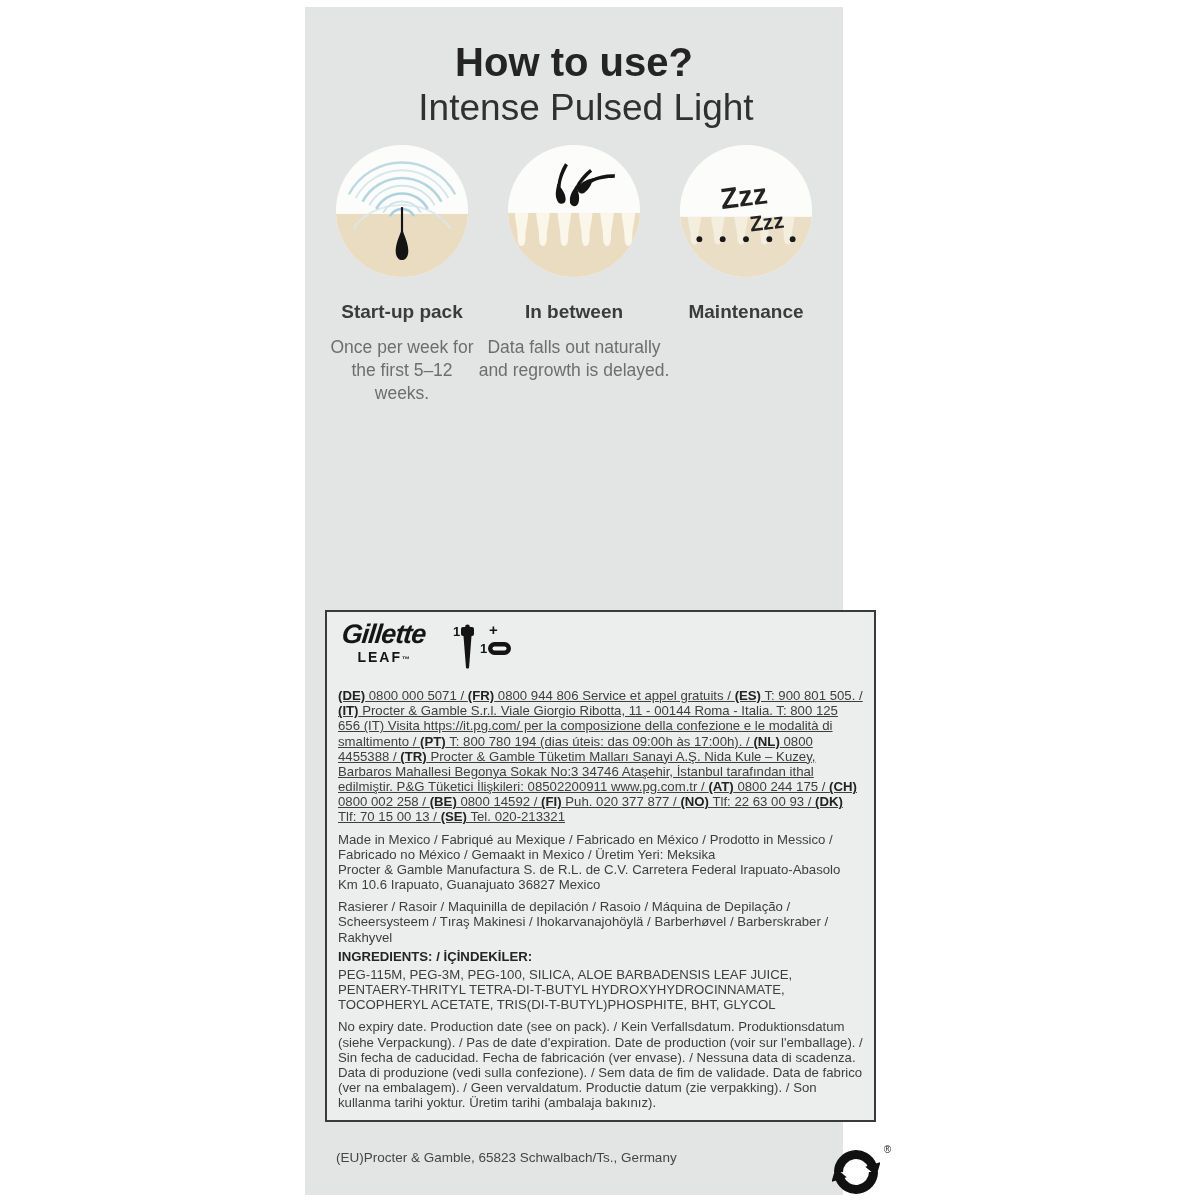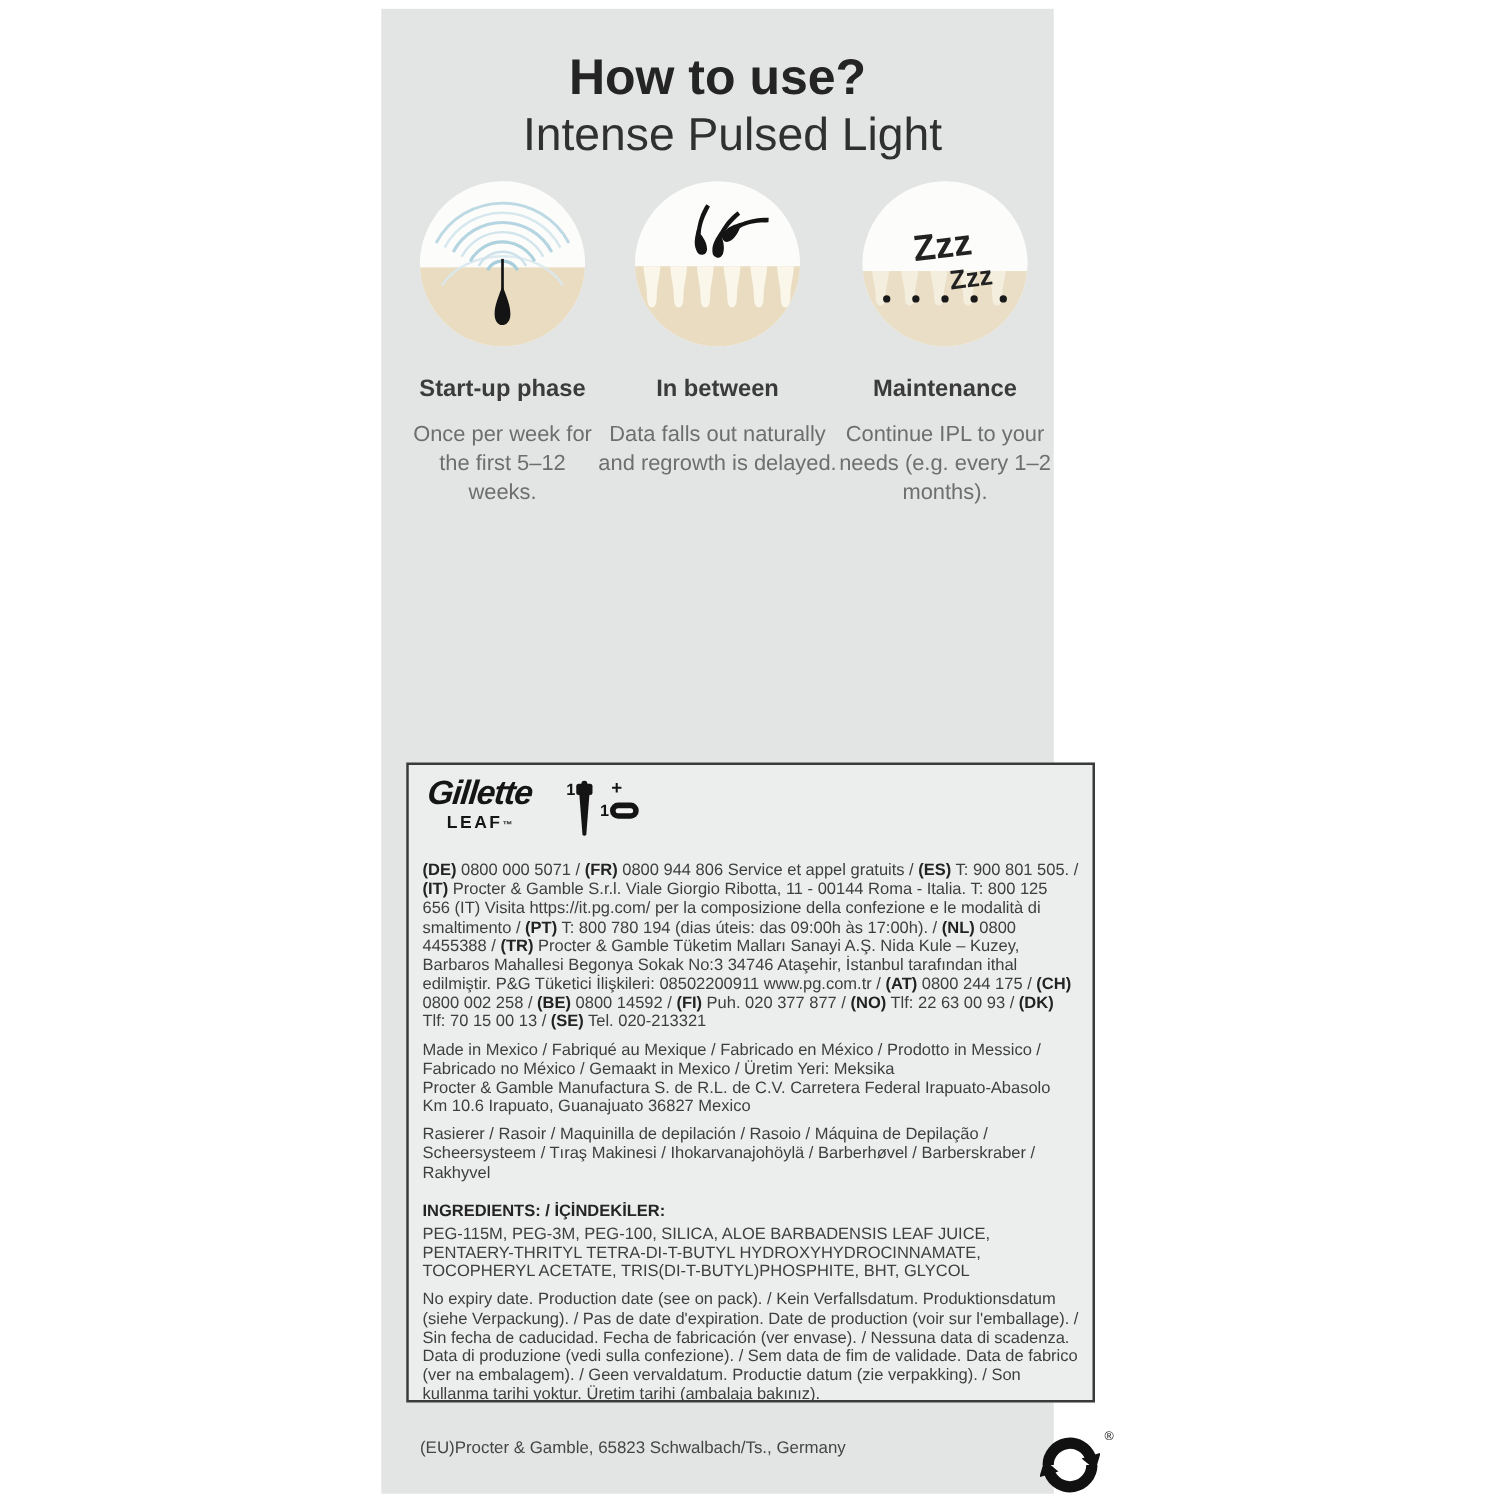--- a/index.html
+++ b/index.html
@@ -35,22 +35,22 @@
   .gillette-logo{padding-left:4px;}
   .gillette-script{
     font-size:27px;font-weight:700;font-style:italic;letter-spacing:-1px;
     color:#151515;transform:skewX(-6deg);line-height:1;
   }
   .body-word{font-size:14px;font-weight:700;letter-spacing:2px;color:#151515;text-align:center;margin-top:1px;}
   .tm{font-size:8px;letter-spacing:0;vertical-align:baseline;}
   .razor-icon{width:64px;height:54px;display:block;margin-top:2px;}
   .blk{margin:7px 0 0;font-size:13.2px;line-height:1.15;color:#3e3e3e;white-space:pre-line;}
   .blk b{color:#222;}
-  .blk.first{margin-top:9px;}
-  .ingredients-heading{font-weight:700;color:#242424;margin-top:16px;}
+  .blk.first{margin-top:9px;text-decoration:underline;}
+  .ingredients-heading{font-weight:700;color:#242424;margin-top:4px;}
   .ingredients-body{margin-top:3px;text-transform:none;}
   .footer-row{
     position:absolute;left:31px;top:1121px;width:546px;
     display:flex;justify-content:space-between;align-items:flex-start;
     font-size:13.5px;color:#454545;margin-top:22px;
   }
   .green-dot-wrap{position:relative;margin-top:-2px;margin-right:2px;}
   .green-dot-wrap .reg{position:absolute;top:-4px;right:-11px;font-size:10px;color:#1a1a1a;}
   svg text{font-family:"Liberation Sans", sans-serif;}
 </style>
@@ -79,21 +79,21 @@
           <path d="M50.6,71.7 A22 22 0 0 1 89.4,71.7" fill="none" stroke="#cde2ea" stroke-width="2"></path>
           <path d="M43.5,67.9 A30 30 0 0 1 96.5,67.9" fill="none" stroke="#aed2de" stroke-width="2.6"></path>
           <path d="M36.4,64.2 A38 38 0 0 1 103.6,64.2" fill="none" stroke="#d2e5ec" stroke-width="2"></path>
           <path d="M29.4,60.4 A46 46 0 0 1 110.6,60.4" fill="none" stroke="#b4d5e1" stroke-width="2.6"></path>
           <path d="M22.3,56.7 A54 54 0 0 1 117.7,56.7" fill="none" stroke="#d6e8ee" stroke-width="2"></path>
           <path d="M15.3,52.9 A62 62 0 0 1 124.7,52.9" fill="none" stroke="#bcd9e4" stroke-width="2.4"></path>
           <rect x="68.9" y="66" width="2.2" height="26" fill="#141414"></rect>
           <path d="M70,88 C66.5,98 63.5,104 63.5,111.5 C63.5,117 66.4,120.5 70,120.5 C73.6,120.5 76.5,117 76.5,111.5 C76.5,104 73.5,98 70,88 Z" fill="#141414"></path>
         </g>
       </svg>
-      <div class="phase-label">Start-up phase</div>
+      <div class="phase-label">Start-up pack</div>
       <div class="phase-desc">Once per week for the first 5–12 weeks.</div>
     </div>
 
     <div class="phase">
       <svg class="circle-svg" viewBox="0 0 140 140">
         <defs>
             <clipPath id="c2">
               <circle cx="70" cy="70" r="68"></circle>
             </clipPath>
           </defs>
@@ -150,21 +150,20 @@
             <circle cx="46" cy="99" r="3"></circle>
             <circle cx="70" cy="99" r="3"></circle>
             <circle cx="94" cy="99" r="3"></circle>
             <circle cx="118" cy="99" r="3"></circle>
           </g>
           <text x="44" y="66" font-size="30" font-weight="700" fill="#222222" transform="rotate(-7 60 58)">Zzz</text>
           <text x="74" y="90" font-size="22" font-weight="700" fill="#222222" transform="rotate(-7 84 84)">Zzz</text>
         </g>
       </svg>
       <div class="phase-label">Maintenance</div>
-      <div class="phase-desc">Continue IPL to your needs (e.g. every 1–2 months).</div>
     </div>
 
   </div>
 
   <div class="info-box">
     <div class="brand-row">
       <div class="gillette-logo">
         <div class="gillette-script">Gillette</div>
         <div class="body-word"><span>LEAF</span><span class="tm">™</span></div>
       </div>

